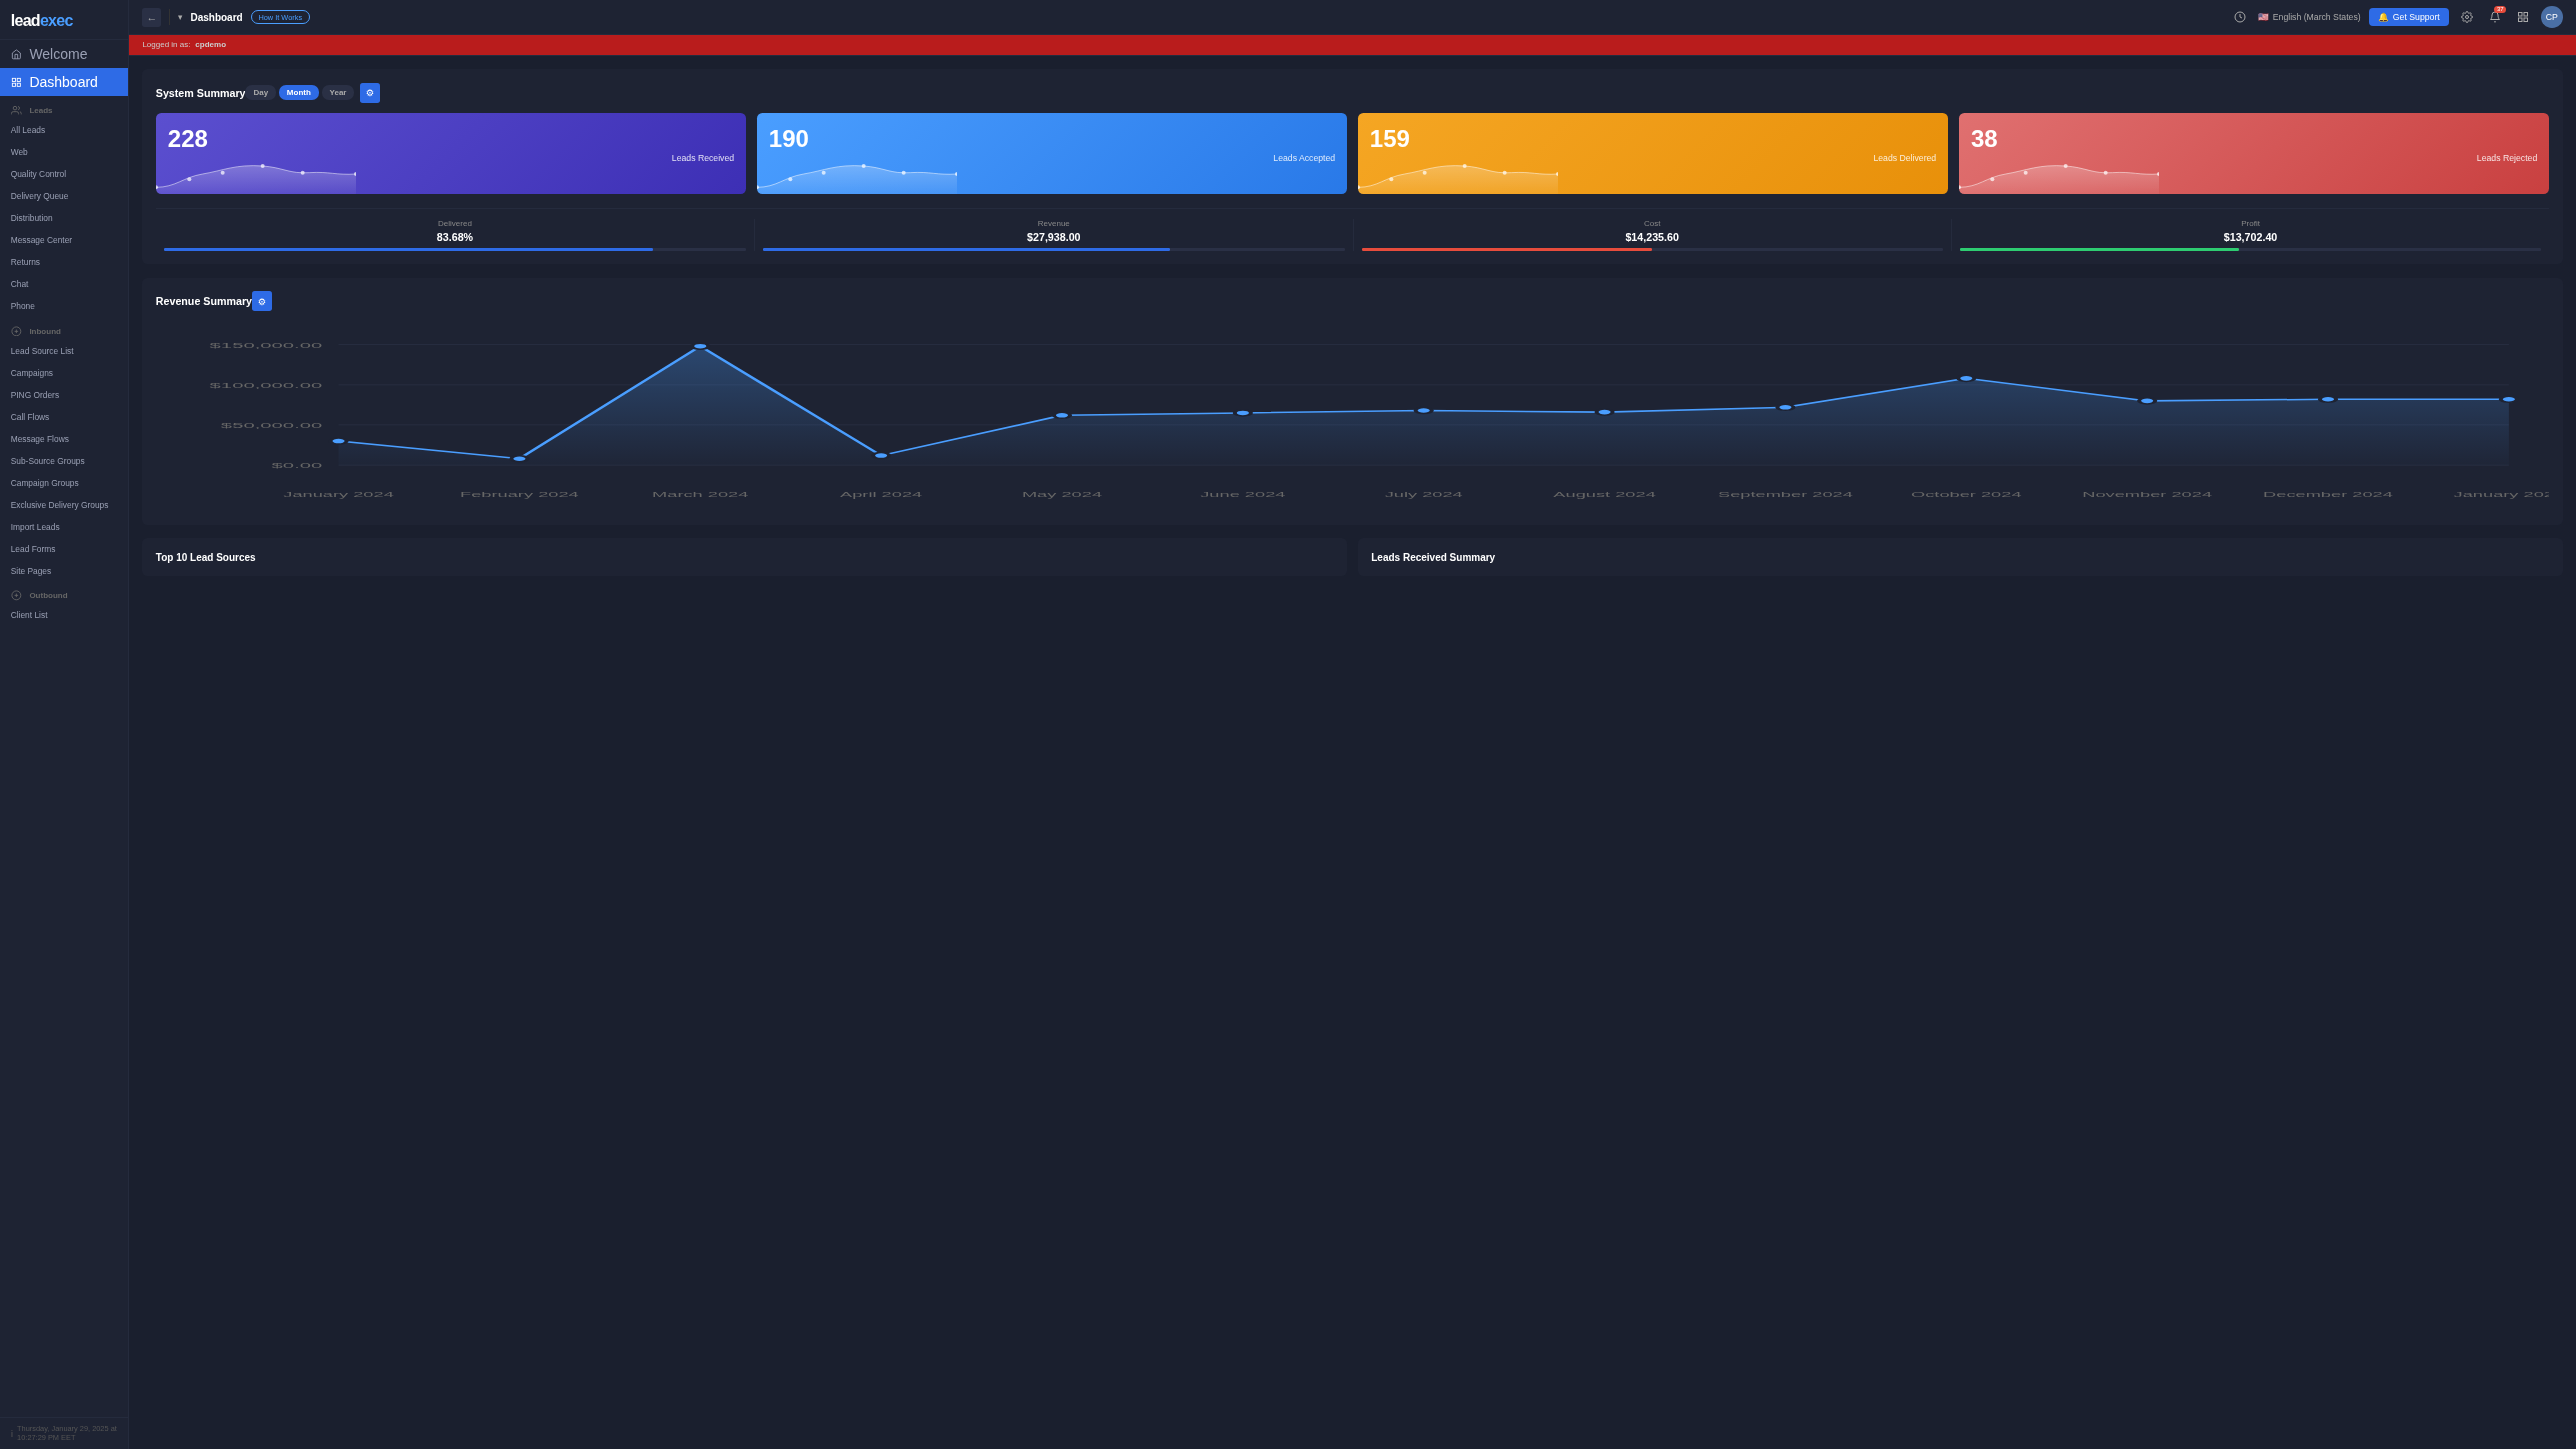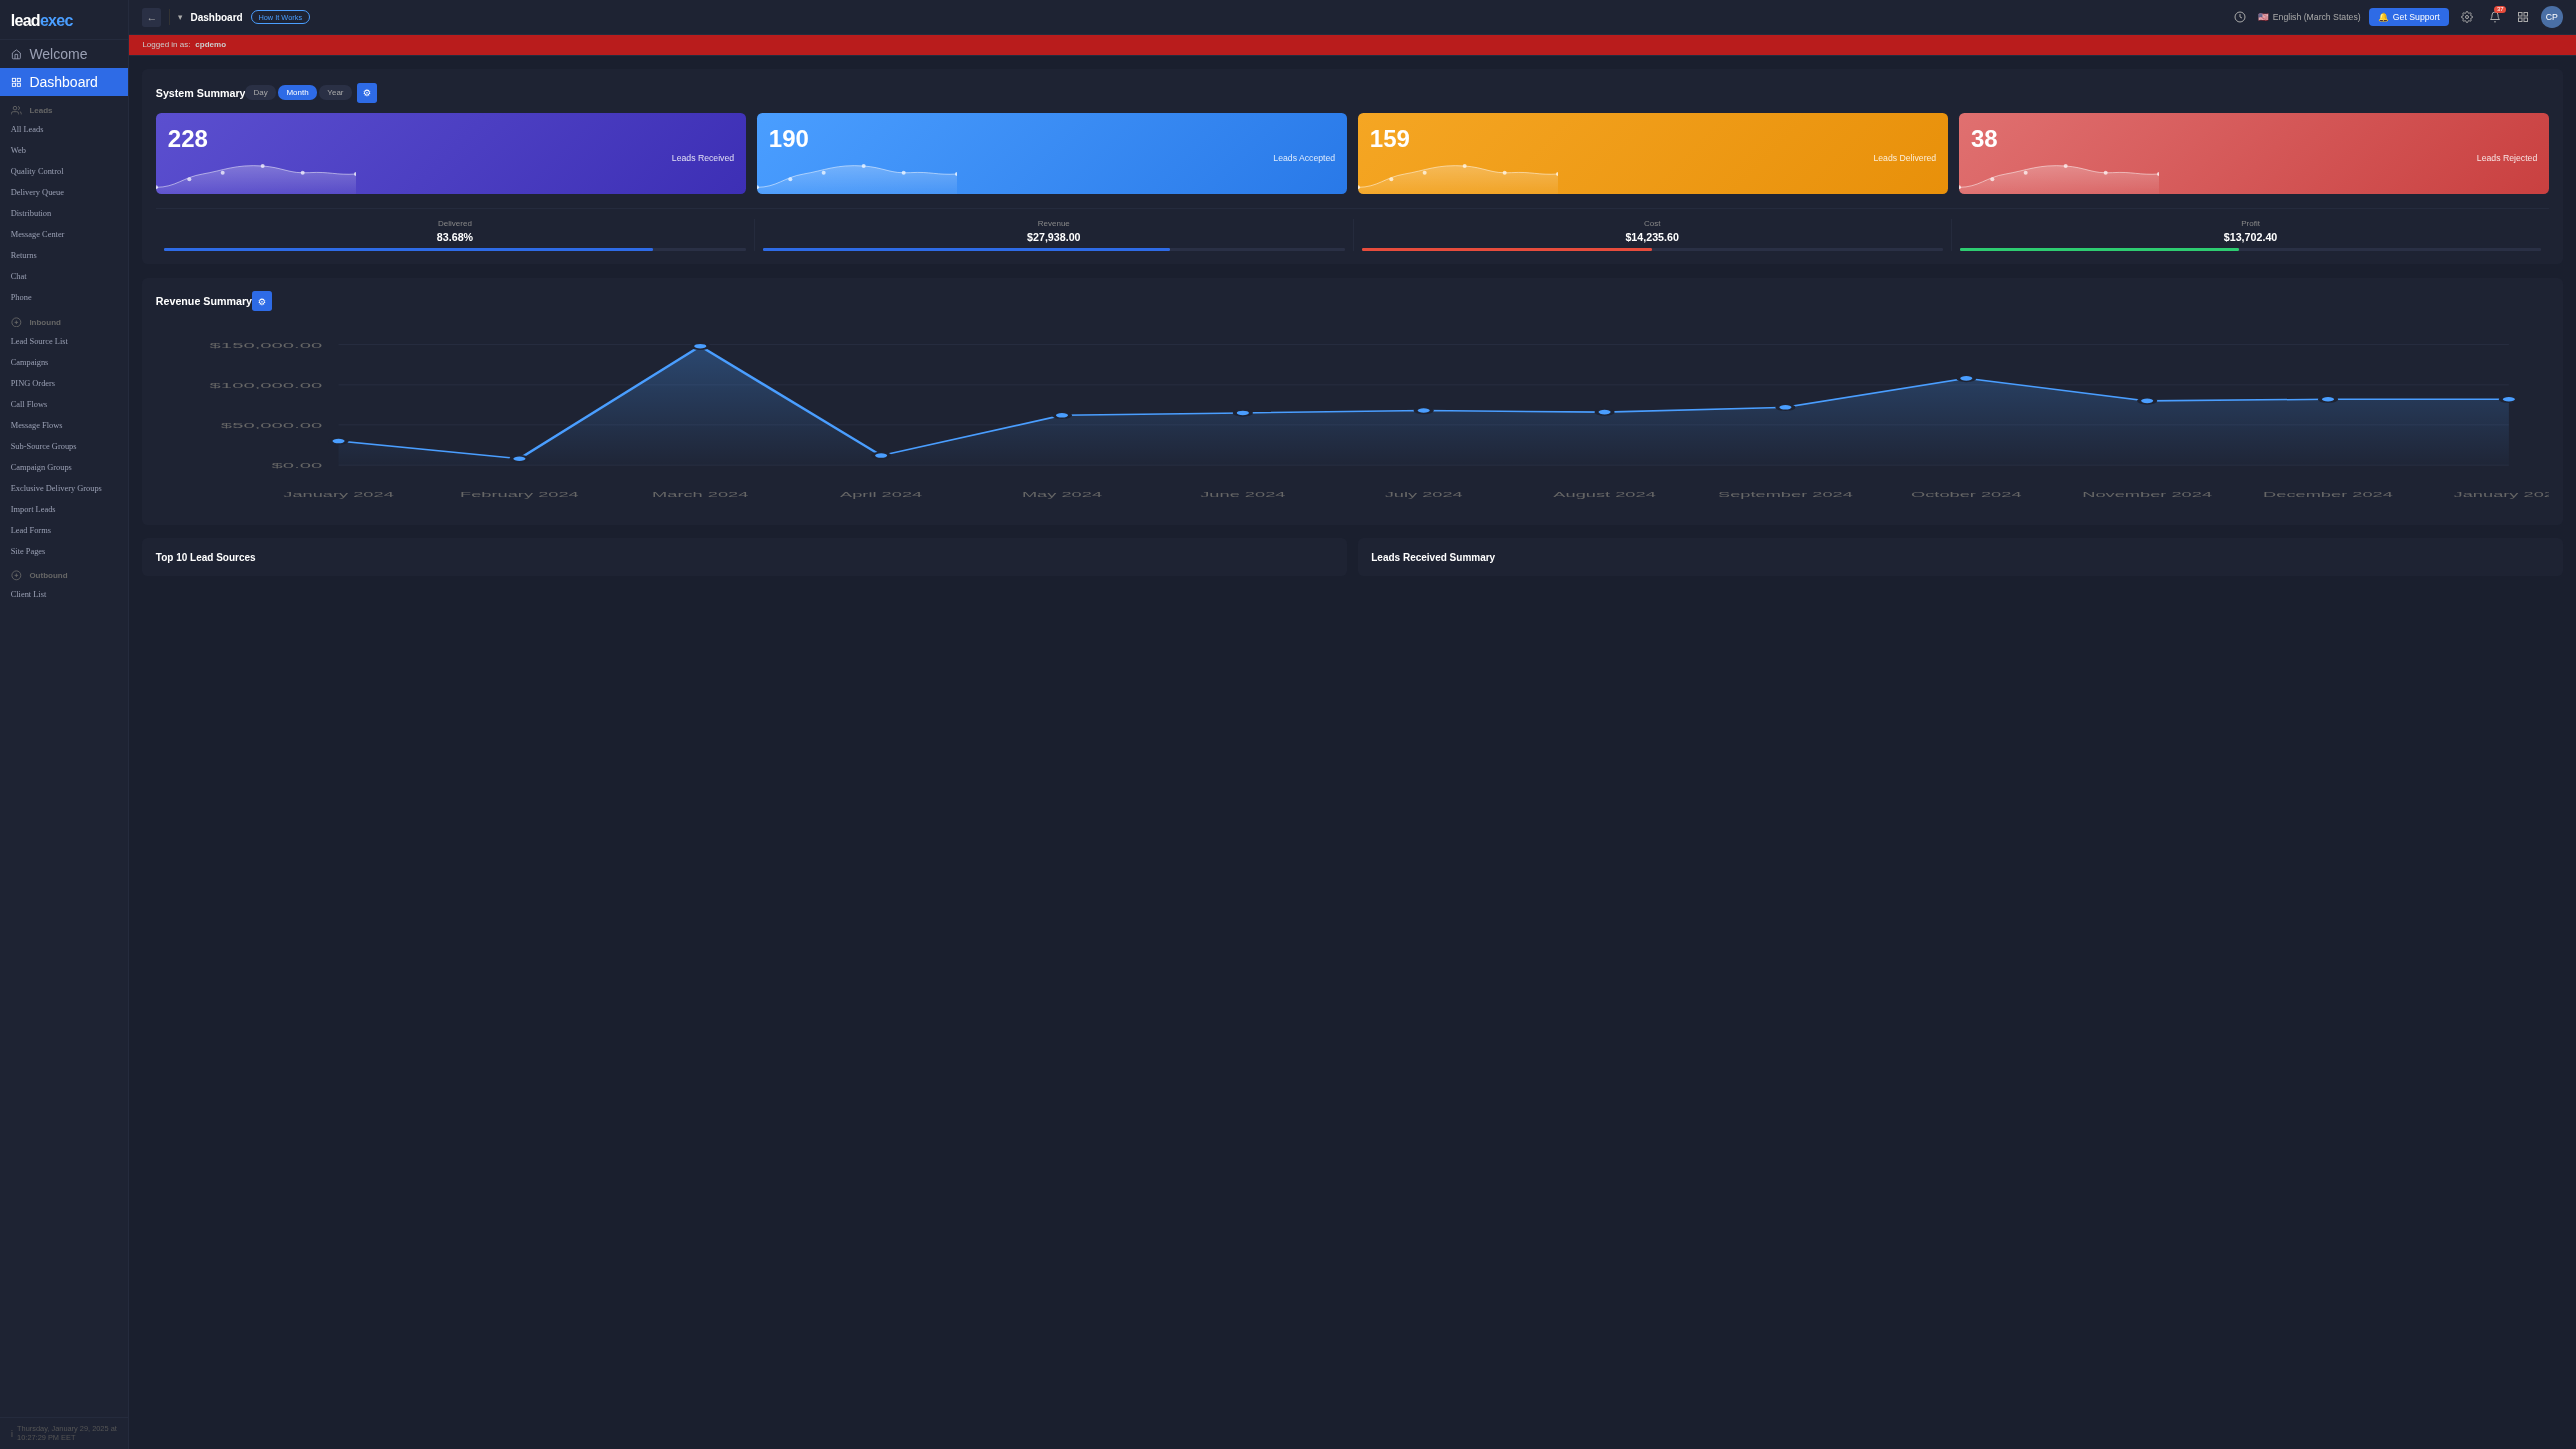--- a/index.html
+++ b/index.html
@@ -16,21 +16,21 @@
       padding: 12px 10.7px 9.4px; border-bottom: 0.7px solid #252b3d;
     }
     .sidebar-logo span { font-size: 16px; font-weight: 800; color: #fff; letter-spacing: -0.7px; }
     .sidebar-logo span em { font-style: normal; color: #4a9eff; }
     .sidebar-nav-item {
       display: flex; align-items: center; gap: 6.7px; padding: 6px 10.7px;
       cursor: pointer; color: #9aa0b4; font-size: 14px; transition: background 0.15s;
     }
     .sidebar-nav-item.active { background: #2e6be6; color: #fff; }
     .sidebar-nav-item.section-header { color: #666; font-size: 8px; font-weight: 600; padding: 8px 10.7px 2.7px; cursor: default; }
-    .sidebar-nav-item.sub { font-size: 8.4px; font-family: Liberation Serif, serif; }
+    .sidebar-nav-item.sub { font-size: 8.4px; }
     .sidebar-icon { width: 12px; height: 12px; display: flex; align-items: center; justify-content: center; flex-shrink: 0; }
     .sidebar-bottom { margin-top: auto; padding: 6.7px 10.7px; border-top: 0.7px solid #252b3d; font-size: 7.4px; color: #555; display: flex; align-items: center; gap: 4px; }
 
     
     #main { flex: 1; display: flex; flex-direction: column; overflow: hidden; }
 
     
     #topbar {
       background: #1e2333; border-bottom: 0.7px solid #252b3d;
       display: flex; align-items: center; padding: 0 13.4px; height: 35px; gap: 8px; flex-shrink: 0;
@@ -54,21 +54,21 @@
     #content::-webkit-scrollbar { width: 4px; }
     #content::-webkit-scrollbar-thumb { background: #333; border-radius: 2px; }
 
     
     .section { background: #1e2333; border-radius: 5.4px; padding: 13.4px; margin-bottom: 13.4px; }
     .section-header-row { display: flex; align-items: center; justify-content: flex-start; margin-bottom: 10.7px; }
     .section-title { font-size: 10.7px; font-weight: 600; color: #fff; }
 
     
     .filter-row { display: flex; gap: 2.7px; }
-    .filter-btn { background: #2a3045; border: none; color: #aaa; padding: 3.4px 8px; border-radius: 7px; cursor: pointer; font-size: 8px; }
+    .filter-btn { background: #2a3045; border: none; color: #aaa; padding: 3.4px 8px; border-radius: 7px; cursor: pointer; font-size: 8px; font-weight: bold; }
     .filter-btn.active { background: #2e6be6; color: #fff; }
     .filter-icon-btn { background: #2e6be6; border: none; color: #fff; width: 20px; height: 20px; border-radius: 2.7px; cursor: pointer; display: flex; align-items: center; justify-content: center; font-size: 9.4px; }
 
     
     .stat-cards { display: grid; grid-template-columns: repeat(4, 1fr); gap: 10.7px; margin-bottom: 13.4px; }
     .stat-card { border-radius: 5.4px; padding: 12px; position: relative; overflow: hidden; min-height: 81px; display: flex; flex-direction: column; justify-content: space-between; }
     .stat-card-purple { background: linear-gradient(135deg, #5b4fcf 0%, #3d2fb5 100%); }
     .stat-card-blue { background: linear-gradient(135deg, #4a9eff 0%, #2979e8 100%); }
     .stat-card-yellow { background: linear-gradient(135deg, #f5a623 0%, #e8900a 100%); }
     .stat-card-red { background: linear-gradient(135deg, #e07070 0%, #c94040 100%); }

